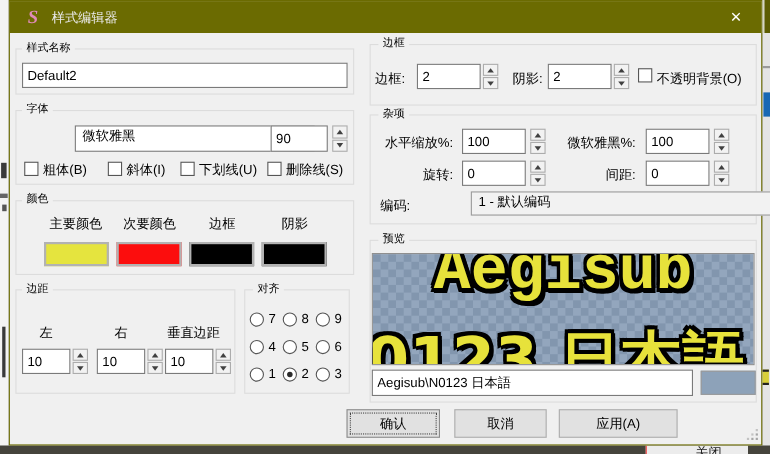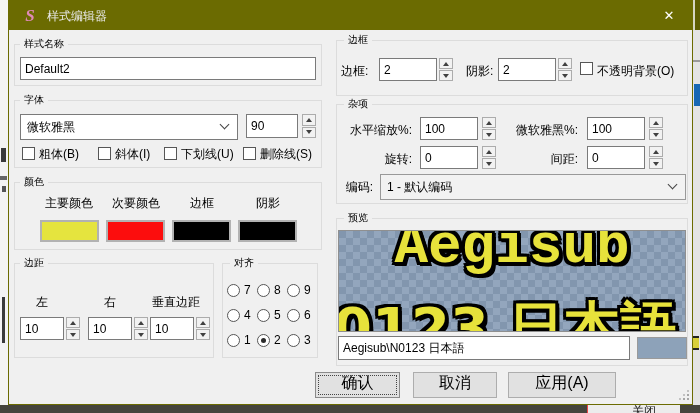--- a/index.html
+++ b/index.html
@@ -17,21 +17,21 @@
     font-size:17px; color:#e08ab8; text-align:center; }
   #title-text { position:absolute; left:38px; top:7px; color:#e9e9e9; font-size:12px; }
   #close-btn { position:absolute; right:0; top:0; width:46px; height:29px; display:flex; align-items:center; justify-content:center; color:#fff; font-size:13px; }
 
   
   .group { border:1px solid #dcdcdc; background:transparent; }
   .glabel { position:absolute; background:#f0f0f0; padding:0 4px; font-size:10px; line-height:14px; white-space:nowrap; }
 
   
   input.tb { position:absolute; border:1px solid #7a7a7a; background:#fff; font:12px "Liberation Sans","DejaVu Sans",sans-serif; padding:0 4px; color:#000; }
-  .combo { position:absolute; border:1px solid #7a7a7a; background:#fff; display:flex; align-items:center; padding:12px 6px; font-size:12px; }
+  .combo { position:absolute; border:1px solid #7a7a7a; background:#fff; display:flex; align-items:flex-start; padding:0 6px; font-size:12px;margin-left:48px; }
   .combo.gray { background:#f2f2f2; border-color:#999; }
   .combo .chev { position:absolute; right:9px; top:50%; width:7px; height:7px; margin-top:-6px;
     border-right:1.4px solid #444; border-bottom:1.4px solid #444; transform:rotate(45deg); }
   .spin { position:absolute; width:14px; display:flex; flex-direction:column; gap:1px; }
   .spin .sb { flex:1; border:1px solid #acacac; background:#f2f2f2; display:flex; align-items:center; justify-content:center; }
   .tri-up { width:0; height:0; border-left:3px solid transparent; border-right:3px solid transparent; border-bottom:4px solid #404040; }
   .tri-dn { width:0; height:0; border-left:3px solid transparent; border-right:3px solid transparent; border-top:4px solid #404040; }
   .cb { position:absolute; width:13px; height:13px; background:#fff; border:1px solid #565656; }
   .lbl { position:absolute; white-space:nowrap; font-size:12px; line-height:14px; }
   .radio-item { position:absolute; display:flex; align-items:center; gap:4px; }
@@ -44,21 +44,21 @@
     background:repeating-conic-gradient(#93a6bd 0 25%, #8296ae 0 50%); background-size:14px 14px; }
   .prevtxt { position:absolute; font-family:"DejaVu Sans","Liberation Sans",sans-serif; font-weight:bold;
     color:#e7e23b; font-size:56px; line-height:56px; white-space:nowrap;
     text-shadow:-3px -3px 0 #000,0 -3px 0 #000,3px -3px 0 #000,-3px 0 0 #000,3px 0 0 #000,
                 -3px 3px 0 #000,0 3px 0 #000,3px 3px 0 #000,4px 4px 0 #000,0 4px 0 #000,4px 0 0 #000; }
   #prev-line1 { top:-12px; left:0; width:100%; text-align:center;font-family:Liberation Mono, monospace; }
   #prev-line2 { bottom:-25px; left:-6px; }
   #preview-swatch { left:637px; top:337px; width:50px; height:22px; border:1px solid #9a9a9a; }
 
   
-  .btn { position:absolute; height:26px; background:#e1e1e1; border:1px solid #adadad; display:flex; align-items:flex-start; justify-content:center; font-size:16px; }
+  .btn { position:absolute; height:26px; background:#e1e1e1; border:1px solid #adadad; display:flex; align-items:center; justify-content:center; font-size:12px; }
   .btn.focused { outline:1px dotted #444; outline-offset:-4px; border-color:#8a8a8a; }
 
   
   #behind-left { left:0; top:0; width:8px; height:413px; background:#f4f4f3; }
   #behind-right { left:693px; top:0; width:7px; height:413px; background:#e4e4e4; }
   #bottom-strip { left:0; top:405px; width:700px; height:8px; background:#45443c; }
   #bottom-light { left:587px; top:405px; width:93px; height:8px; background:#ececec; border-left:1px solid #ef4444; overflow:hidden; }
   #behind-close { position:absolute; left:13px; top:0; width:86px; text-align:center; font-size:12px; line-height:13px; color:#1a1a1a; }
   .grip-dot { left:687px; top:398px; width:2px; height:2px; background:#a6a6a6;
     box-shadow:-4px 0 #a6a6a6, 0 -4px #a6a6a6, -8px 0 #c2c2c2, 0 -8px #c2c2c2, -4px -4px #c2c2c2; }

